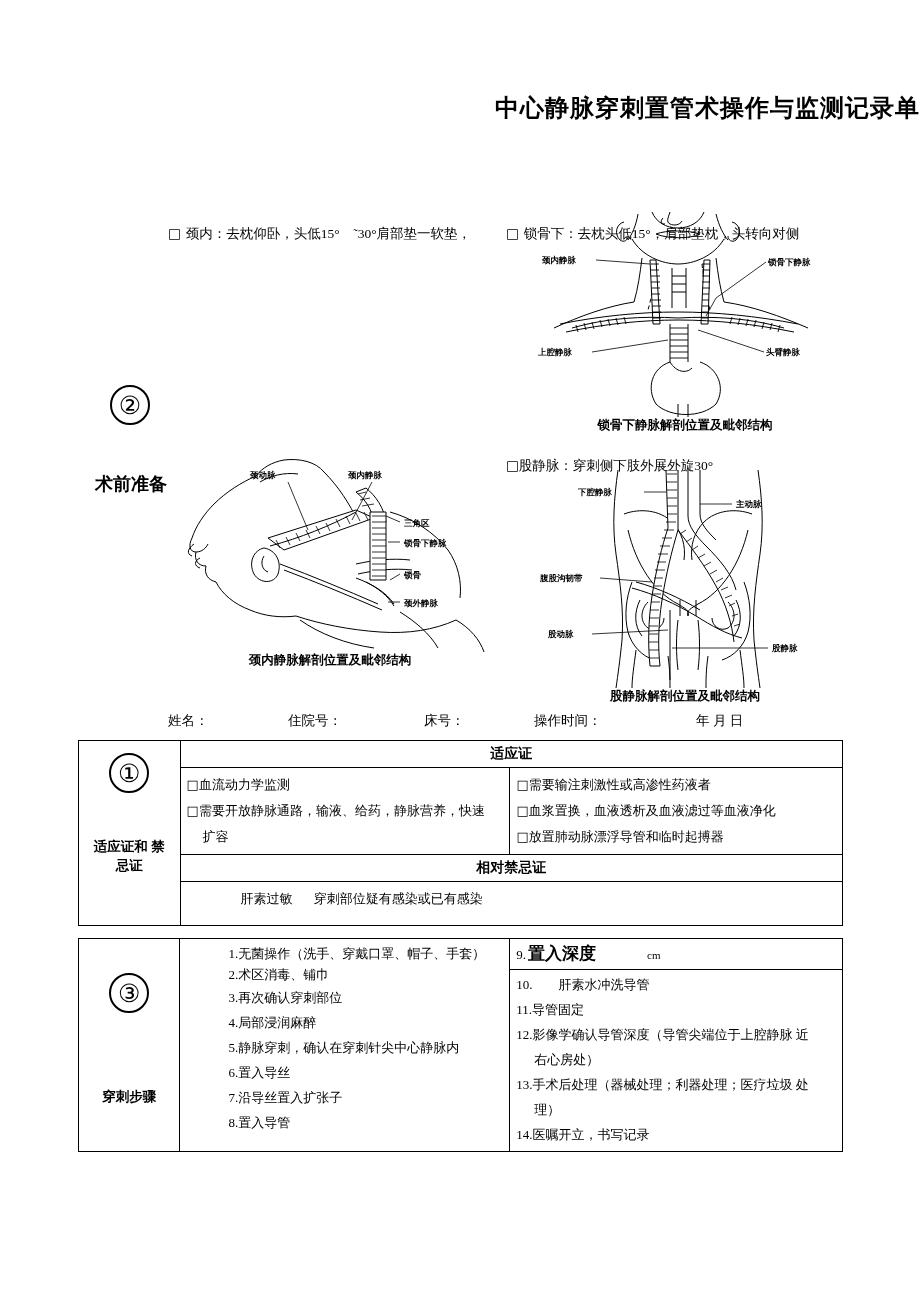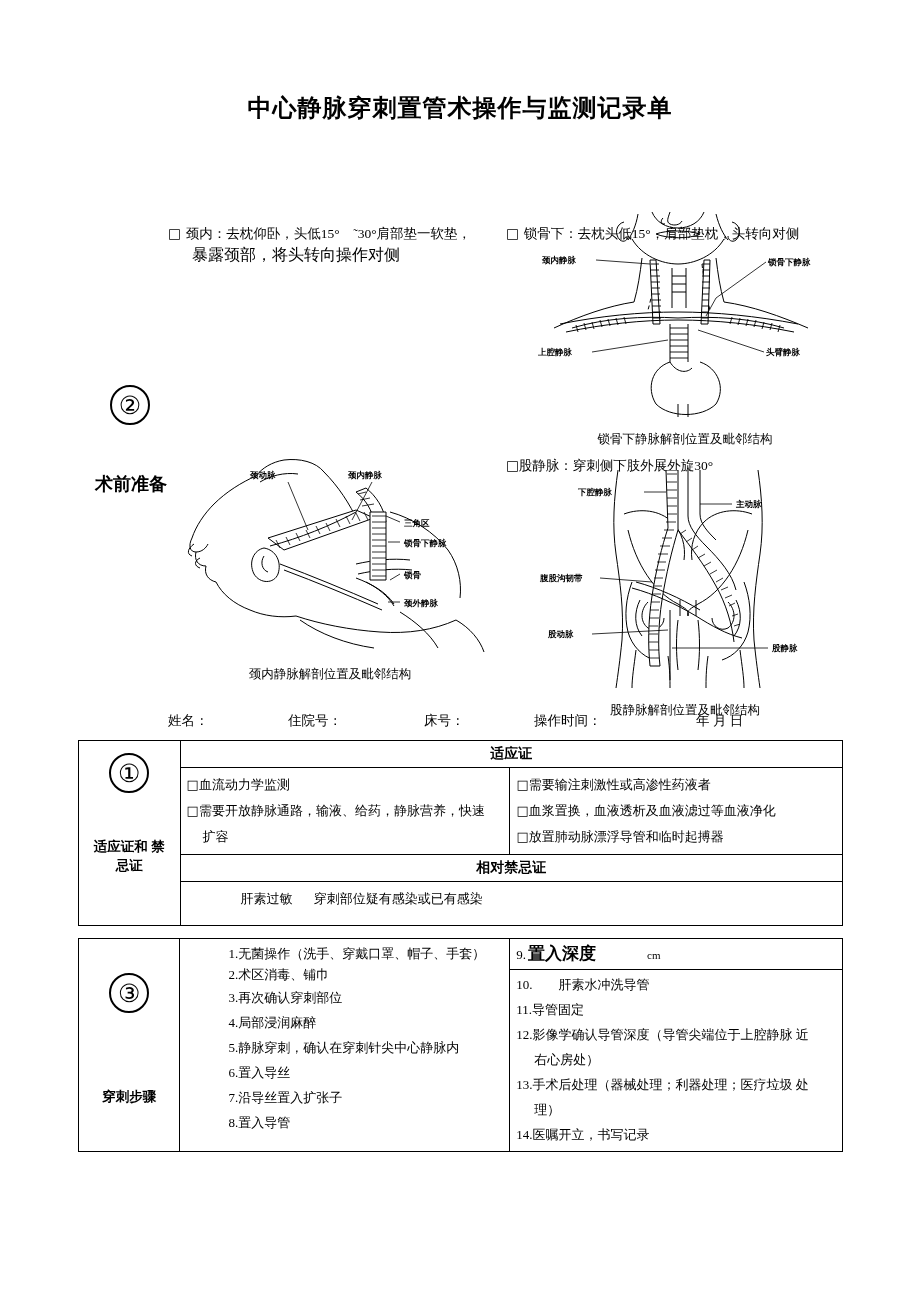--- a/index.html
+++ b/index.html
@@ -11,21 +11,21 @@
     font-family:"Liberation Serif","DejaVu Serif",serif;
     color:#000;
     position:relative;
     overflow:hidden;
   }
   .page { position:relative; width:920px; height:1302px; }
 
   
   .doc-title{
     position:absolute; left:0; top:92px; width:920px;
-    text-align:center;
+    text-align:right;
     font-size:24px; font-weight:bold;
     font-family:"Liberation Sans","DejaVu Sans",sans-serif;
     letter-spacing:1px;
   }
 
   
   .prep-left{
     position:absolute; left:168px; top:186px; width:330px;
   }
   .prep-right{
@@ -55,22 +55,23 @@
   .circ-2{ left:110px; top:385px; }
   .prep-label{
     position:absolute; left:95px; top:472px;
     font-size:18px; font-weight:bold;
     font-family:"Liberation Sans","DejaVu Sans",sans-serif;
   }
 
   
   .fig{ position:absolute; }
   .fig .cap{
-    text-align:center; font-size:12.5px; margin-top:14px;
+    text-align:center; font-size:12.5px; margin-top:0;
     font-family:"Liberation Serif","DejaVu Serif",serif;
+    font-weight:bold;
   }
   .fig svg{ display:block; }
   .lbl{ font-size:8.5px; font-family:"Liberation Sans","DejaVu Sans",sans-serif; font-weight:bold; }
 
   #fig-subclavian{ left:520px; top:212px; width:330px; }
   #fig-jugular{ left:160px; top:452px; width:340px; }
   #fig-femoral{ left:520px; top:470px; width:330px; }
 
   
   .info-line{
@@ -149,21 +150,20 @@
 <body>
 
 <div class="page">
 
   <div class="doc-title">中心静脉穿刺置管术操作与监测记录单</div>
 
   <div class="prep-left">
     <span class="checkline">
       <span class="cb">□</span><span>颈内：去枕仰卧，头低15°　˜30°肩部垫一软垫，</span>
     </span>
-    <span class="indent2">暴露颈部，将头转向操作对侧</span>
   </div>
 
   <div class="circ circ-2">②</div>
   <div class="prep-label">术前准备</div>
 
   <div class="prep-right">
     <span class="checkline">
       <span class="cb">□</span><span>锁骨下：去枕头低15°，肩部垫枕，头转向对侧</span>
     </span>
   </div>

